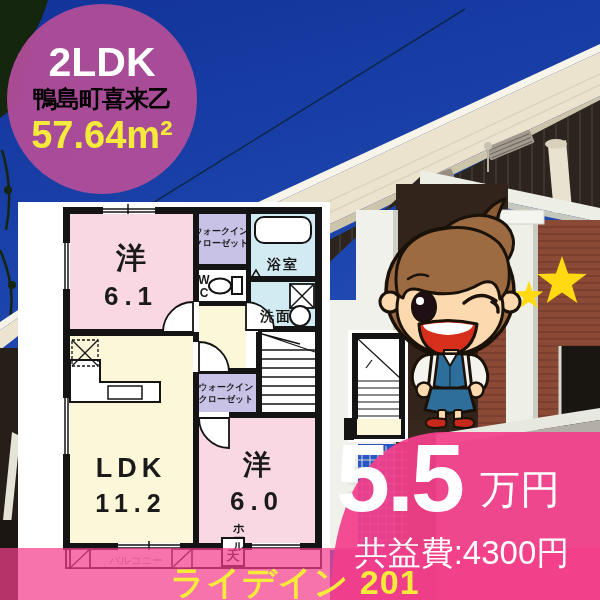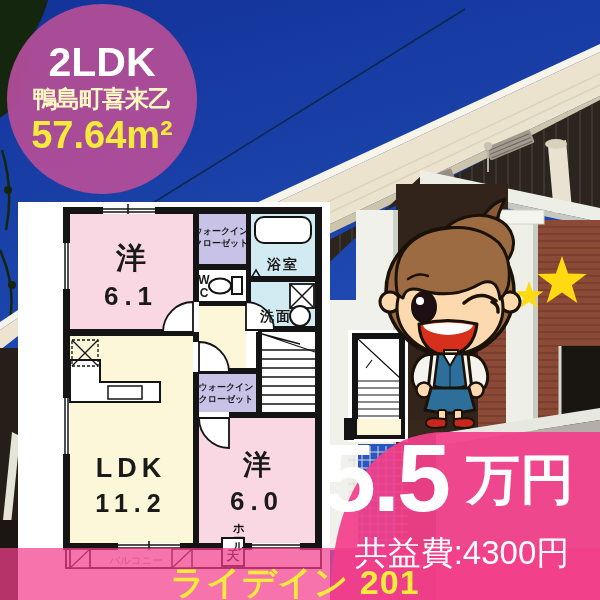--- a/index.html
+++ b/index.html
@@ -5,31 +5,31 @@
   html,body{margin:0;padding:0;background:#222;}
   .stage{position:relative;width:600px;height:600px;overflow:hidden;
          font-family:"Liberation Sans","DejaVu Sans",sans-serif;background:#1d47ae;}
   .layer{position:absolute;left:0;top:0;}
   svg text{font-family:"Liberation Sans","DejaVu Sans",sans-serif;}
   
   .badge{position:absolute;left:7px;top:4px;width:190px;height:190px;border-radius:50%;
          background:rgba(175,77,152,.96);display:flex;flex-direction:column;
          align-items:center;justify-content:center;text-align:center;z-index:8;}
   .badge .type{font-size:41px;font-weight:bold;color:#fff;line-height:1.05;}
-  .badge .loc{font-size:24px;font-weight:bold;color:#fef9c3;line-height:1.25;letter-spacing:-1px;}
+  .badge .loc{font-size:24px;font-weight:bold;color:#000000;line-height:1.25;letter-spacing:-1px;}
   .badge .area{font-size:38px;font-weight:bold;color:#f3ea3c;line-height:1.15;}
   
   .band{position:absolute;left:0;top:548px;width:600px;height:52px;
         background:rgba(243,63,139,.72);z-index:6;}
   .blob-svg{z-index:6;}
   
   .rent-row{position:absolute;left:314px;top:430px;width:268px;display:flex;
             align-items:flex-end;justify-content:center;z-index:7;color:#fff;}
   .rent{font-size:97px;font-weight:bold;line-height:.98;letter-spacing:-3px;}
-  .unit{font-size:54px;font-weight:bold;margin:0 0 8px 18px;}
+  .unit{font-size:40px;font-weight:normal;margin:0 0 8px 18px;}
   .fee{position:absolute;left:326px;top:531px;width:272px;text-align:center;
        font-size:33px;font-weight:normal;color:#fff;z-index:7;}
   .name{position:absolute;left:90px;top:560px;width:410px;text-align:center;
         font-size:34px;font-weight:bold;color:#f6ea3b;letter-spacing:1px;z-index:7;}
   
   .paper{position:absolute;left:18px;top:202px;width:312px;height:398px;background:#fff;z-index:2;}
   .plan-svg{position:absolute;left:18px;top:202px;z-index:3;}
   .hall-label{position:absolute;left:231px;top:515px;writing-mode:vertical-rl;
               font-size:11.5px;letter-spacing:3px;color:#111;z-index:4;font-weight:bold;}
   .piece-svg{position:absolute;left:340px;top:326px;z-index:3;}

